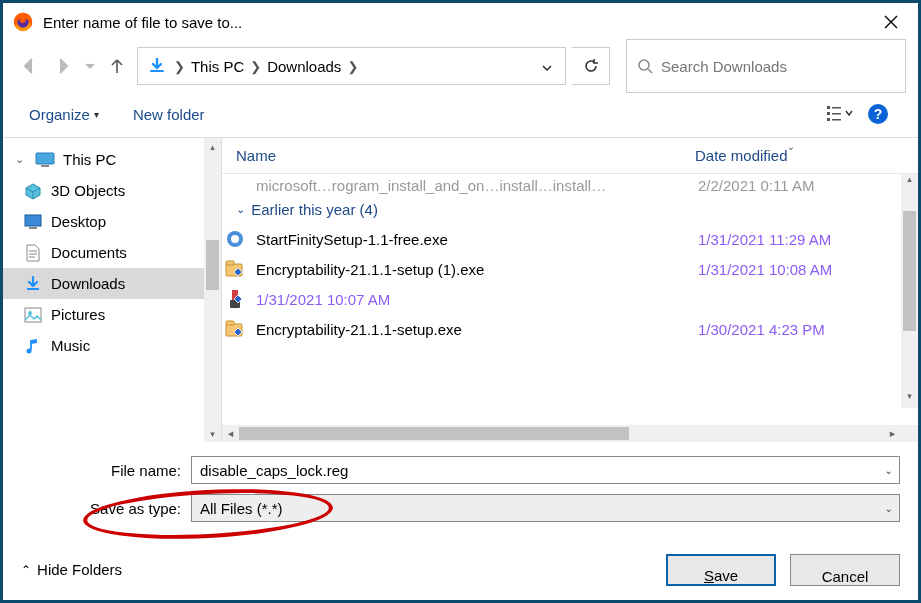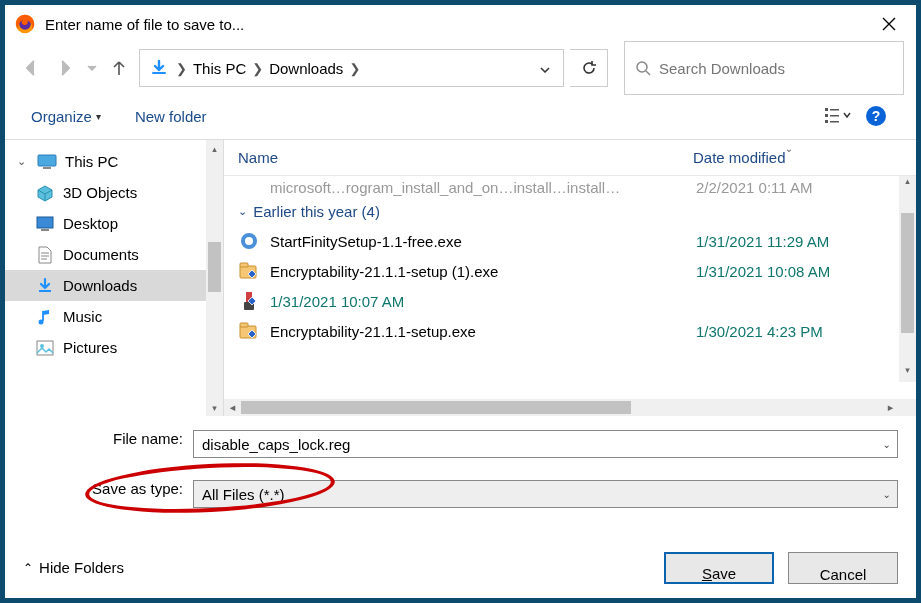--- a/index.html
+++ b/index.html
@@ -1,17 +1,17 @@
 <!DOCTYPE html>
 <html><head>
 <meta charset="utf-8">
 <style>
 * { box-sizing: border-box; margin: 0; padding: 0; font-family: "Segoe UI", Tahoma, sans-serif; }
 html, body { width: 921px; height: 603px; overflow: hidden; background: #fff; }
-.window { width: 921px; height: 603px; border: 5px solid #0c4a6e; display: flex; flex-direction: column; background: #fff; }
+.window { width: 921px; height: 603px; border: 3px solid #0c4a6e; display: flex; flex-direction: column; background: #fff; }
 
 
 .titlebar { height: 38px; display: flex; align-items: center; padding: 0 4px 0 10px; }
 .titlebar .app-icon { width: 20px; height: 20px; margin-right: 10px; }
 .titlebar .title { font-size: 15px; color: #000; flex: 1; }
 .titlebar .close { width: 46px; height: 38px; display: flex; align-items: center; justify-content: center; cursor: pointer; }
 
 
 .navrow { height: 50px; display: flex; align-items: center; padding: 0 12px; gap: 6px; }
 .arrow-btn { width: 28px; height: 28px; display: flex; align-items: center; justify-content: center; cursor: pointer; }
@@ -29,53 +29,53 @@
 
 .toolbar { height: 46px; display: flex; align-items: center; padding: 0 26px; }
 .tb-item { font-size: 15px; color: #1a4b8c; cursor: pointer; display: flex; align-items: center; gap: 4px; }
 .tb-item .caret { font-size: 10px; color: #333; }
 .tb-spacer { flex: 1; }
 .tb-icon { width: 28px; height: 28px; display: flex; align-items: center; justify-content: center; cursor: pointer; margin-left: 10px; }
 
 
 .body { flex: 1; display: flex; border-top: 1px solid #ddd; min-height: 0; }
 .sidebar { width: 219px; border-right: 1px solid #ddd; overflow: hidden; position: relative; padding-top: 6px; }
-.sidebar-row { height: 31px; display: flex; align-items: center; padding-left: 30px; font-size: 15px; cursor: pointer; gap: 8px; }
+.sidebar-row { height: 31px; display: flex; align-items: center; padding-left: 20px; font-size: 15px; cursor: pointer; gap: 8px; }
 .sidebar-row.root { padding-left: 12px; }
 .sidebar-row.selected { background: #d9d9d9; }
 .sidebar-row .icon { width: 20px; height: 20px; display: flex; align-items: center; justify-content: center; }
 .side-scroll { position: absolute; right: 0; top: 0; bottom: 0; width: 17px; background: #f0f0f0; display: flex; flex-direction: column; }
 .side-scroll .up, .side-scroll .down { height: 17px; display: flex; align-items: center; justify-content: center; font-size: 9px; color: #666; }
 .side-scroll .track { flex: 1; position: relative; }
 .side-scroll .thumb { position: absolute; left: 2px; right: 2px; top: 85px; height: 50px; background: #c2c2c2; }
 
 .filearea { flex: 1; display: flex; flex-direction: column; min-width: 0; }
 .cols { height: 36px; display: flex; align-items: center; border-bottom: 1px solid #e8e8e8; padding-right: 17px; }
 .col { font-size: 15px; color: #204a87; padding: 0 14px; cursor: pointer; position: relative; }
 .col.name { flex: 1; }
 .col.date { width: 220px; }
 .col.date .sortcaret { position: absolute; top: -6px; left: 50%; transform: translateX(-50%); font-size: 10px; color: #666; }
 .filelist { flex: 1; overflow: hidden; position: relative; }
-.filerow { height: 30px; display: flex; align-items: center; font-size: 15px; padding-left: 14px; cursor: pointer; }
+.filerow { height: 30px; display: flex; align-items: center; font-size: 15px; padding-left: 2px; cursor: pointer; }
 .filerow .ficon { width: 22px; height: 22px; margin-right: 10px; display: flex; align-items: center; justify-content: center; }
 .filerow .fname { flex: 1; white-space: nowrap; overflow: hidden; text-overflow: ellipsis; }
-.filerow .fdate { width: 220px; color: #0f766e; }
+.filerow .fdate { width: 220px; color: #8b5cf6; }
 .filerow.trunc { color: #444; }
 .group { height: 30px; display: flex; align-items: center; padding-left: 14px; color: #204a87; font-size: 15px; gap: 6px; cursor: pointer; }
 .list-scroll-v { position: absolute; right: 0; top: 0; bottom: 17px; width: 17px; background: #f0f0f0; display: flex; flex-direction: column; }
 .list-scroll-v .thumb { position: absolute; left: 2px; right: 2px; top: 20px; height: 120px; background: #c2c2c2; }
 .hscroll { height: 17px; background: #f0f0f0; display: flex; align-items: center; position: relative; }
 .hscroll .lft, .hscroll .rgt { width: 17px; text-align: center; font-size: 11px; color: #666; cursor: pointer; }
 .hscroll .trk { flex: 1; position: relative; height: 100%; }
 .hscroll .thmb { position: absolute; top: 2px; bottom: 2px; left: 0; width: 390px; background: #c2c2c2; }
 .hscroll .corner { width: 17px; height: 17px; background: #f0f0f0; }
 
 
 .inputs { padding: 14px 18px 6px 18px; position: relative; }
-.input-row { display: flex; margin-bottom: 22px; }
+.input-row { display: flex; align-items: center; margin-bottom: 10px; }
 .input-label { width: 170px; text-align: right; font-size: 15px; padding-right: 10px; }
 .input-field { flex: 1; height: 28px; border: 1px solid #888; background: #fff; display: flex; align-items: center; padding: 0 8px; position: relative; }
 .input-field.combo { background: #eee; }
 .input-field input { border: none; outline: none; width: 100%; font-size: 15px; background: transparent; }
 .input-field .combo-text { font-size: 15px; }
 .input-field .drop { position: absolute; right: 6px; font-size: 10px; color: #444; }
 .red-circle { position: absolute; border: 4px solid #cc0000; border-radius: 50%; width: 250px; height: 48px; left: 80px; top: 48px; transform: rotate(-3deg); pointer-events: none; }
 
 
 .footer { height: 62px; display: flex; align-items: center; padding: 0 18px; border-top: 1px solid transparent; }
@@ -229,37 +229,37 @@
         <span class="icon">
             <svg width="18" height="18" viewBox="0 0 18 18">
               <path d="M9 2 L9 11 M9 11 L5 7 M9 11 L13 7" stroke="#1e90ff" stroke-width="2.2" fill="none" stroke-linecap="round"></path>
               <path d="M3 14 L15 14" stroke="#1e90ff" stroke-width="2"></path>
             </svg>
           </span>
         <span>Downloads</span>
       </div>
       <div class="sidebar-row">
         <span class="icon">
+            <svg width="18" height="16" viewBox="0 0 18 16">
+              <rect x="1" y="1" width="16" height="14" fill="#fff" stroke="#888"></rect>
+              <circle cx="6" cy="6" r="2" fill="#5bc0de"></circle>
+              <path d="M1 13 L6 8 L10 12 L13 9 L17 13" stroke="#5bc0de" fill="none" stroke-width="1.5"></path>
+            </svg>
+          </span>
+        <span>Pictures</span>
+      </div>
+      <div class="sidebar-row">
+        <span class="icon">
             <svg width="16" height="18" viewBox="0 0 16 18">
               <path d="M6 3 L6 13" stroke="#1e90ff" stroke-width="1.8"></path>
               <circle cx="4" cy="14" r="2.5" fill="#1e90ff"></circle>
               <path d="M6 3 L12 2 L12 6 L6 7" fill="#1e90ff"></path>
             </svg>
           </span>
         <span>Music</span>
-      </div>
-      <div class="sidebar-row">
-        <span class="icon">
-            <svg width="18" height="16" viewBox="0 0 18 16">
-              <rect x="1" y="1" width="16" height="14" fill="#fff" stroke="#888"></rect>
-              <circle cx="6" cy="6" r="2" fill="#5bc0de"></circle>
-              <path d="M1 13 L6 8 L10 12 L13 9 L17 13" stroke="#5bc0de" fill="none" stroke-width="1.5"></path>
-            </svg>
-          </span>
-        <span>Pictures</span>
       </div>
       <div class="side-scroll">
         <div class="up">▴</div>
         <div class="track">
             <div class="thumb"></div>
           </div>
         <div class="down">▾</div>
       </div>
     </div>
 

